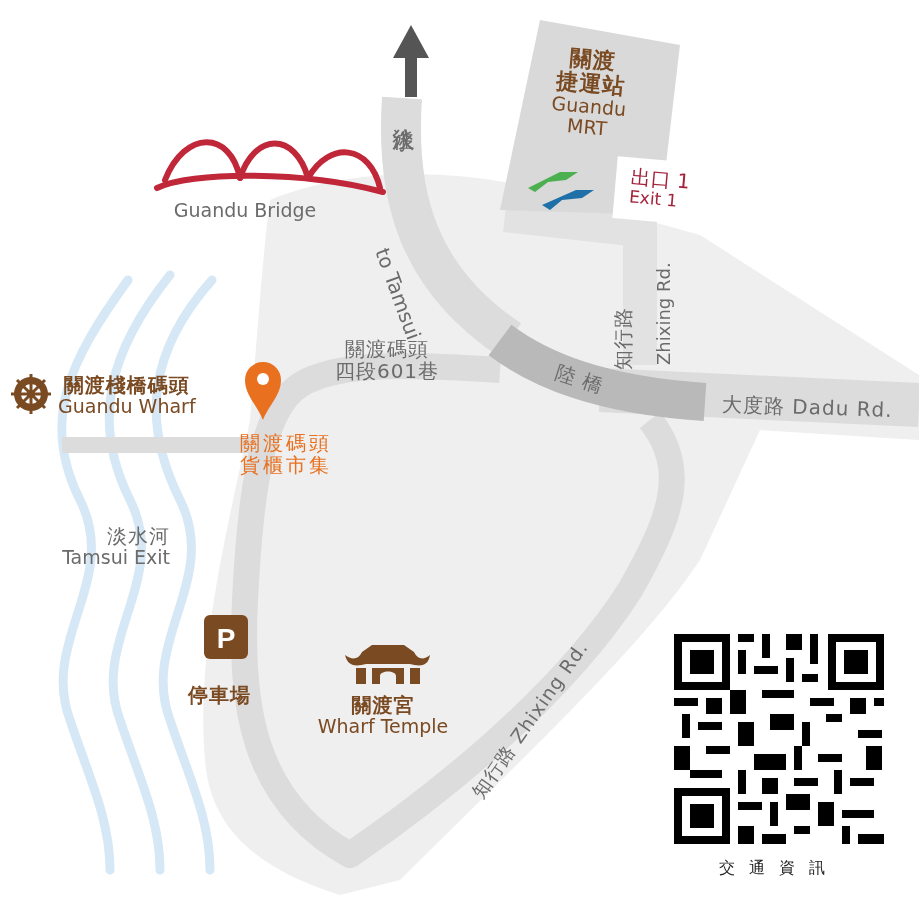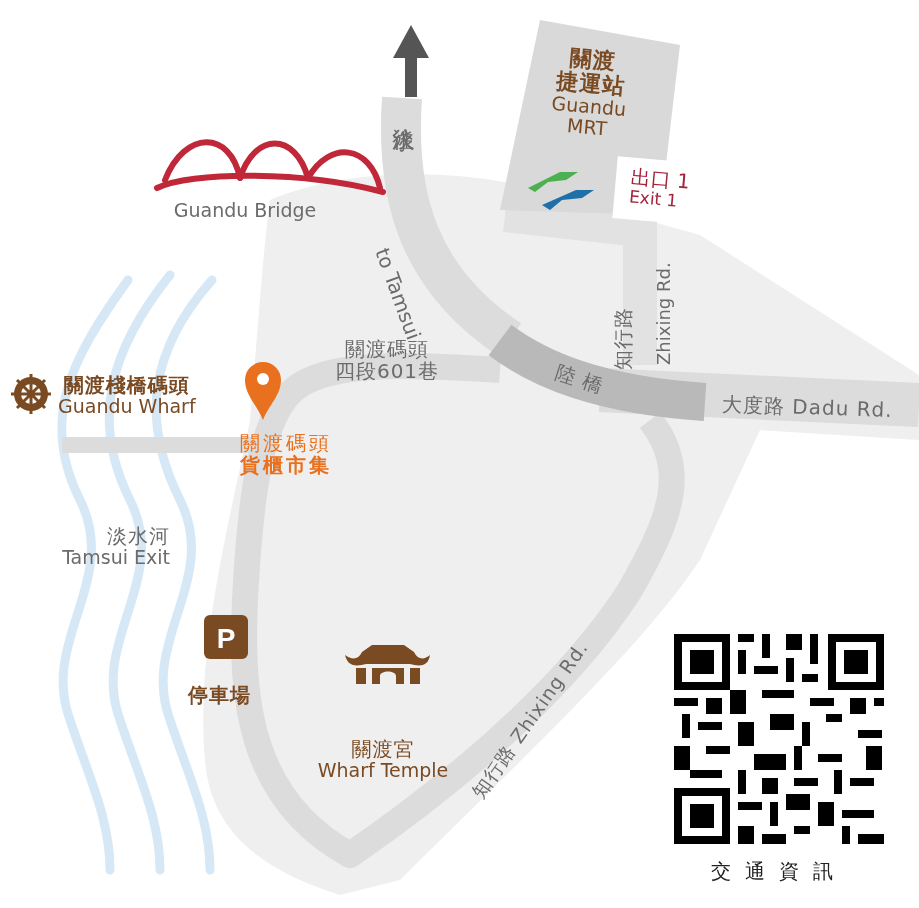--- a/index.html
+++ b/index.html
@@ -8,21 +8,21 @@
     #map { position: absolute; left: 0; top: 0; width: 919px; height: 908px; }
     .lbl { position: absolute; white-space: nowrap; line-height: 1.1; }
     .gray { color: #6b6b6b; }
     .brown { color: #7a4a22; text-align: center; }
     .orange { color: #e8701e; }
     .red { color: #a3243a; }
     .zh { font-size: 20px; letter-spacing: 1px; }
     .en { font-size: 19px; }
     .center { text-align: center; }
     .qr-caption { position: absolute; left: 668px; top: 858px; width: 222px; text-align: center;
-                  font-size: 20px; letter-spacing: 14px; color: #222; }
+                  font-size: 16px; letter-spacing: 14px; color: #222; }
   </style>
 </head>
 <body>
 
 <svg id="map" viewBox="0 0 919 908" xmlns="http://www.w3.org/2000/svg">
 
   <g fill="none" stroke="#d6e8f6" stroke-width="9" stroke-linecap="round">
     <path d="M128,280 C70,360 40,420 80,500 C120,580 40,640 70,720 C90,780 110,820 110,870"></path>
     <path d="M170,275 C110,350 90,420 130,500 C170,580 90,640 120,720 C140,780 160,820 160,870"></path>
     <path d="M212,280 C150,350 140,420 180,500 C220,580 140,640 170,720 C190,780 210,820 210,870"></path>
@@ -183,30 +183,30 @@
 
 <div class="lbl gray zh" style="left:722px; top:396px; transform:rotate(2deg); font-size:20px;">大度路 Dadu Rd.</div>
 
 <div class="lbl brown" style="left:58px; top:374px;">
   <div class="zh" style="font-weight:bold;">關渡棧橋碼頭</div>
   <div class="en">Guandu Wharf</div>
 </div>
 
 <div class="lbl orange" style="left:240px; top:432px;">
   <div class="zh" style="font-weight:normal; letter-spacing:3px;">關渡碼頭</div>
-  <div class="zh" style="font-weight:bold; letter-spacing:3px;">貨櫃市集</div>
+  <div class="zh" style="font-weight:normal; letter-spacing:3px;">貨櫃市集</div>
 </div>
 
 <div class="lbl gray center" style="left:10px; top:525px; width:160px;text-align:right;">
   <div class="zh">淡水河</div>
   <div class="en">Tamsui Exit</div>
 </div>
 
 <div class="lbl brown zh" style="left:188px; top:684px; font-weight:bold;">停車場</div>
 
 <div class="lbl brown center" style="left:298px; top:694px; width:170px;">
-  <div class="zh" style="font-weight:normal;margin-top:44px;">關渡宮</div>
+  <div class="zh" style="font-weight:bold;">關渡宮</div>
   <div class="en">Wharf Temple</div>
 </div>
 
 <div class="lbl gray zh" style="left:468px; top:790px; transform:rotate(-55deg); transform-origin:left top; font-size:19px;">知行路 Zhixing Rd.</div>
 
 <div class="qr-caption">交通資訊</div>
 
 </body></html>

